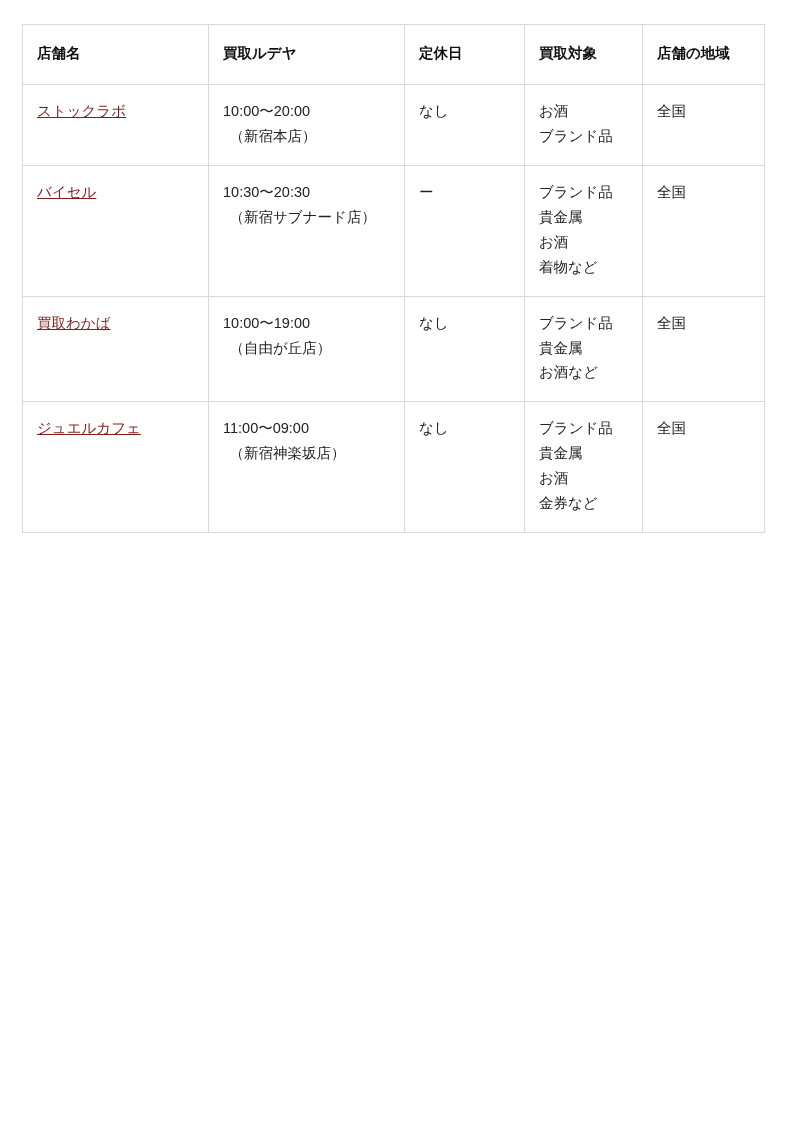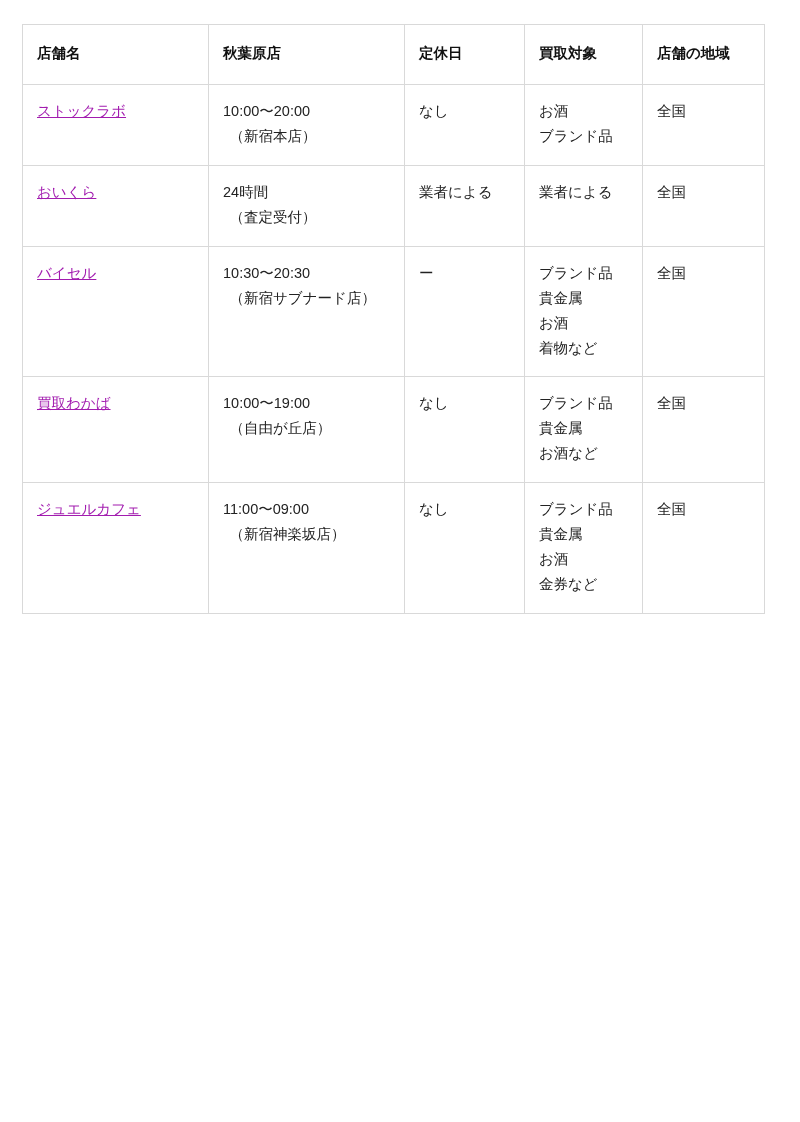--- a/index.html
+++ b/index.html
@@ -50,21 +50,21 @@
   table.shop-table tbody td {
     color: #222222;
   }
   .cell-lines {
     white-space: pre-line;
   }
   .indent-line {
     display: block;
   }
   a.shop-link {
-    color: #a21caf;
+    color: #7f1d1d;
     text-decoration: underline;
     word-break: break-all;
   }
   td.name-cell {
     padding-top: 14px;
   }
   td.hours-cell .sub {
     display: block;
     text-indent: 0.45em;
   }
@@ -77,46 +77,36 @@
     <colgroup>
       <col class="c1">
         <col class="c2">
         <col class="c3">
         <col class="c4">
         <col class="c5">
     </colgroup>
     <thead>
       <tr>
         <th>店舗名</th>
-        <th>秋葉原店</th>
+        <th>買取ルデヤ</th>
         <th>定休日</th>
         <th>買取対象</th>
         <th>店舗の地域</th>
       </tr>
     </thead>
     <tbody>
       <tr>
         <td class="name-cell"><a class="shop-link" href="#">ストックラボ</a></td>
         <td class="hours-cell">
           <span class="indent-line">10:00〜20:00</span>
           <span class="sub">（新宿本店）</span>
         </td>
         <td>なし</td>
         <td class="cell-lines">お酒
 ブランド品</td>
-        <td class="cell-lines">全国</td>
-      </tr>
-      <tr>
-        <td class="name-cell"><a class="shop-link" href="#">おいくら</a></td>
-        <td class="hours-cell">
-          <span class="indent-line">24時間</span>
-          <span class="sub">（査定受付）</span>
-        </td>
-        <td>業者による</td>
-        <td class="cell-lines">業者による</td>
         <td class="cell-lines">全国</td>
       </tr>
       <tr>
         <td class="name-cell"><a class="shop-link" href="#">バイセル</a></td>
         <td class="hours-cell">
           <span class="indent-line">10:30〜20:30</span>
           <span class="sub">（新宿サブナード店）</span>
         </td>
         <td>ー</td>
         <td class="cell-lines">ブランド品

